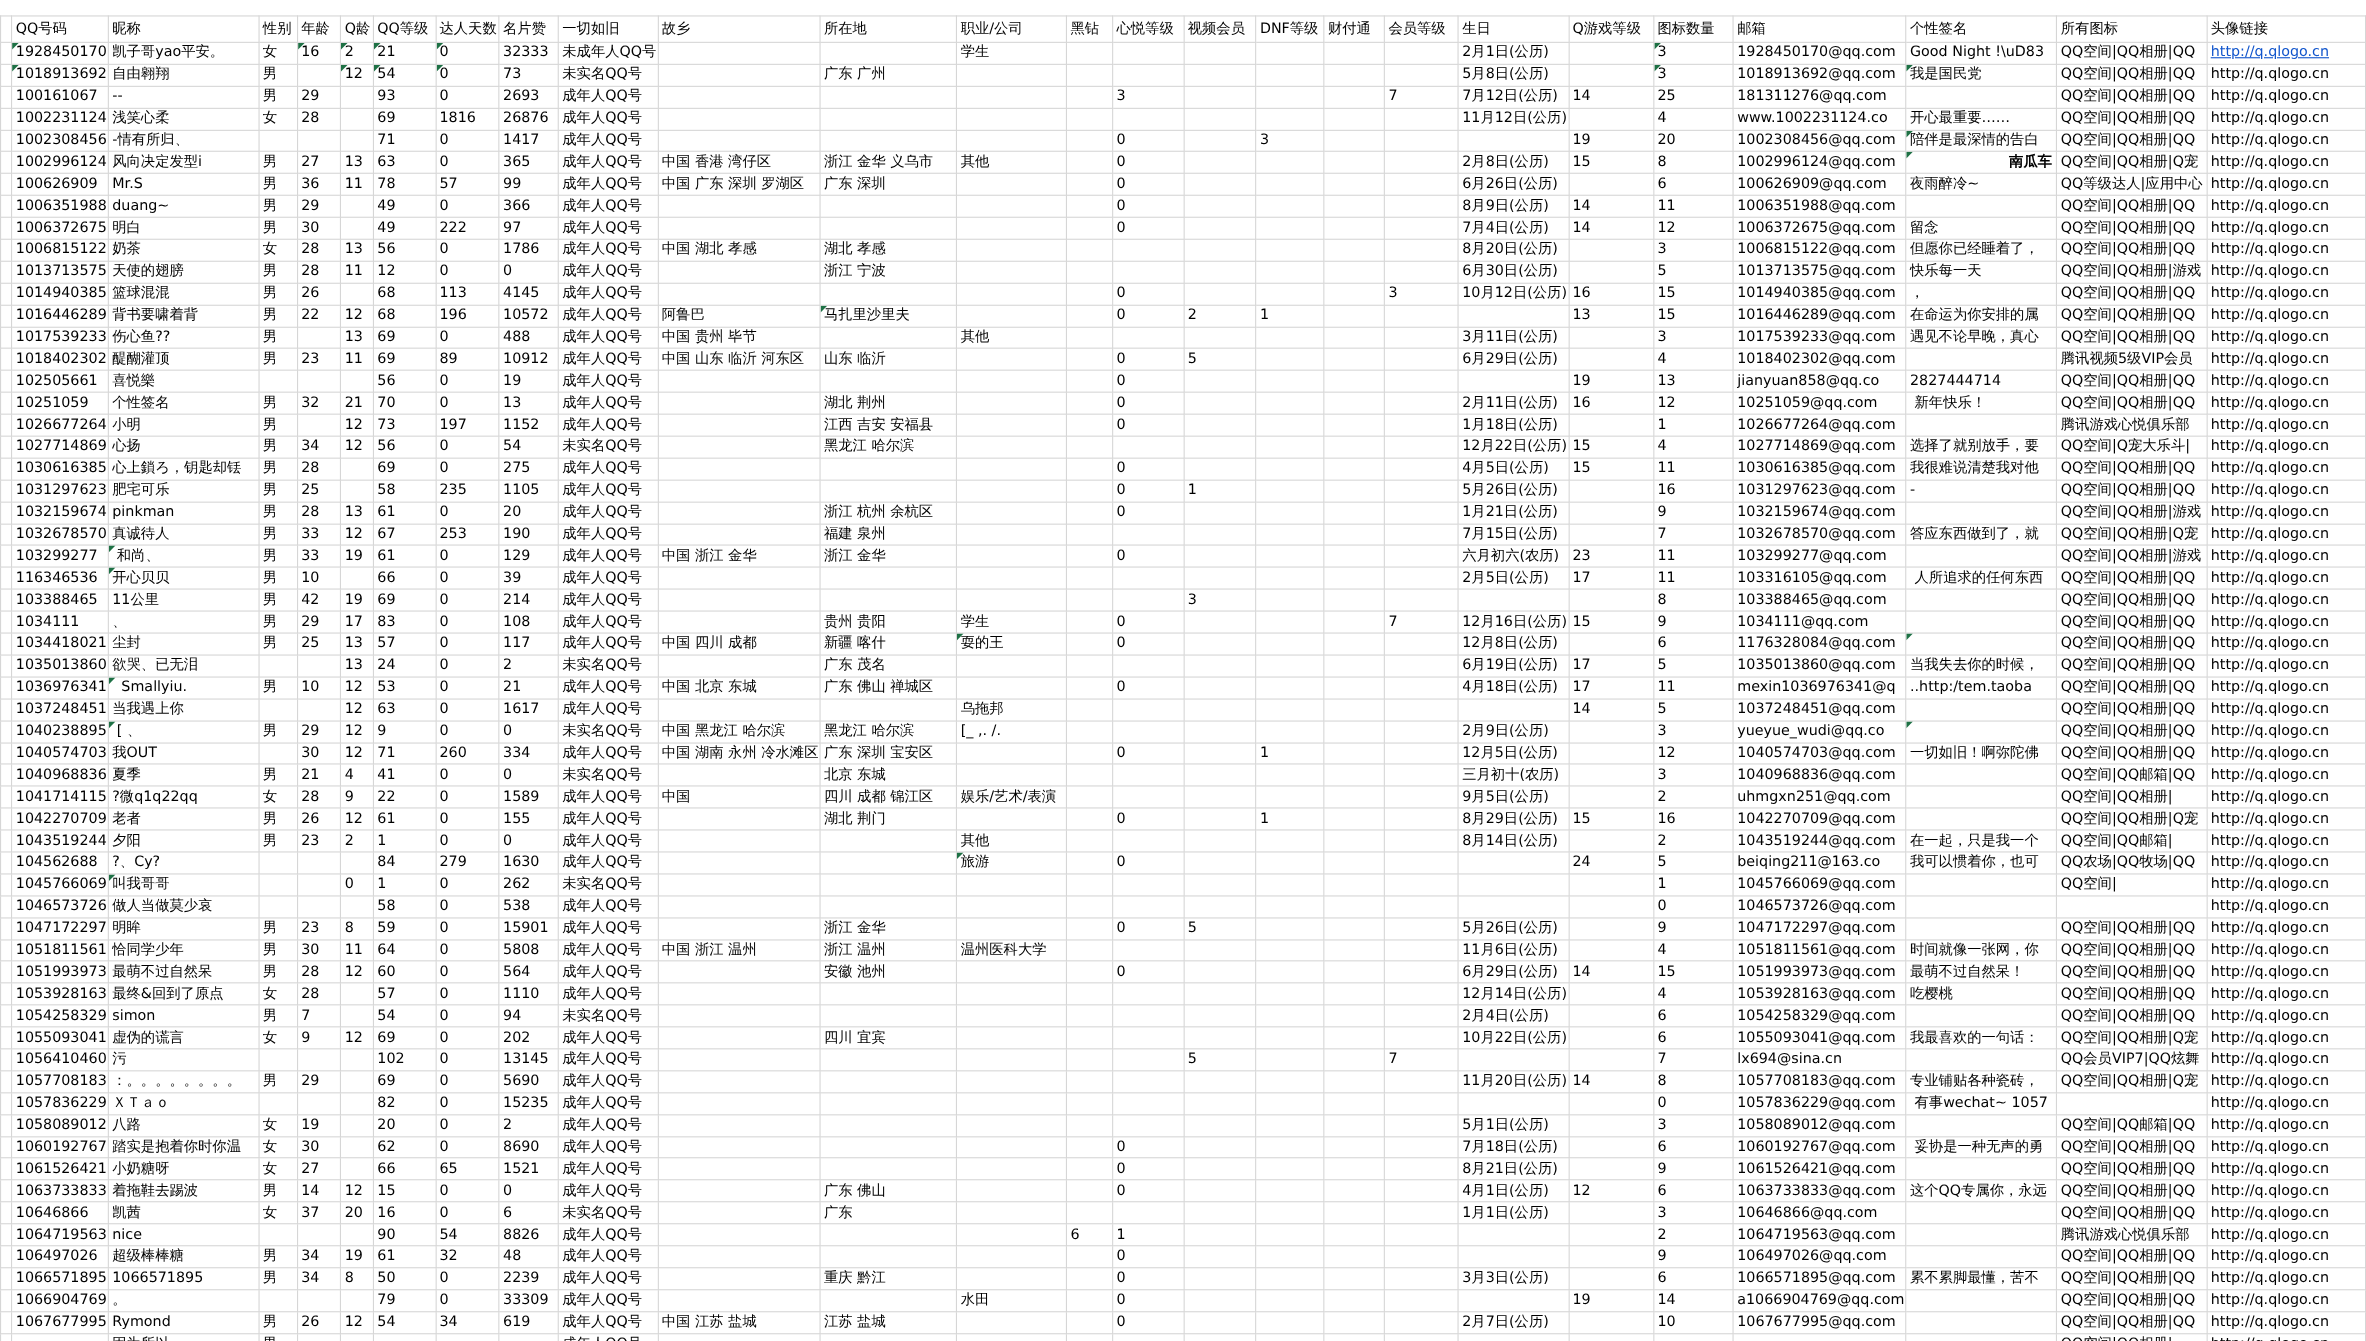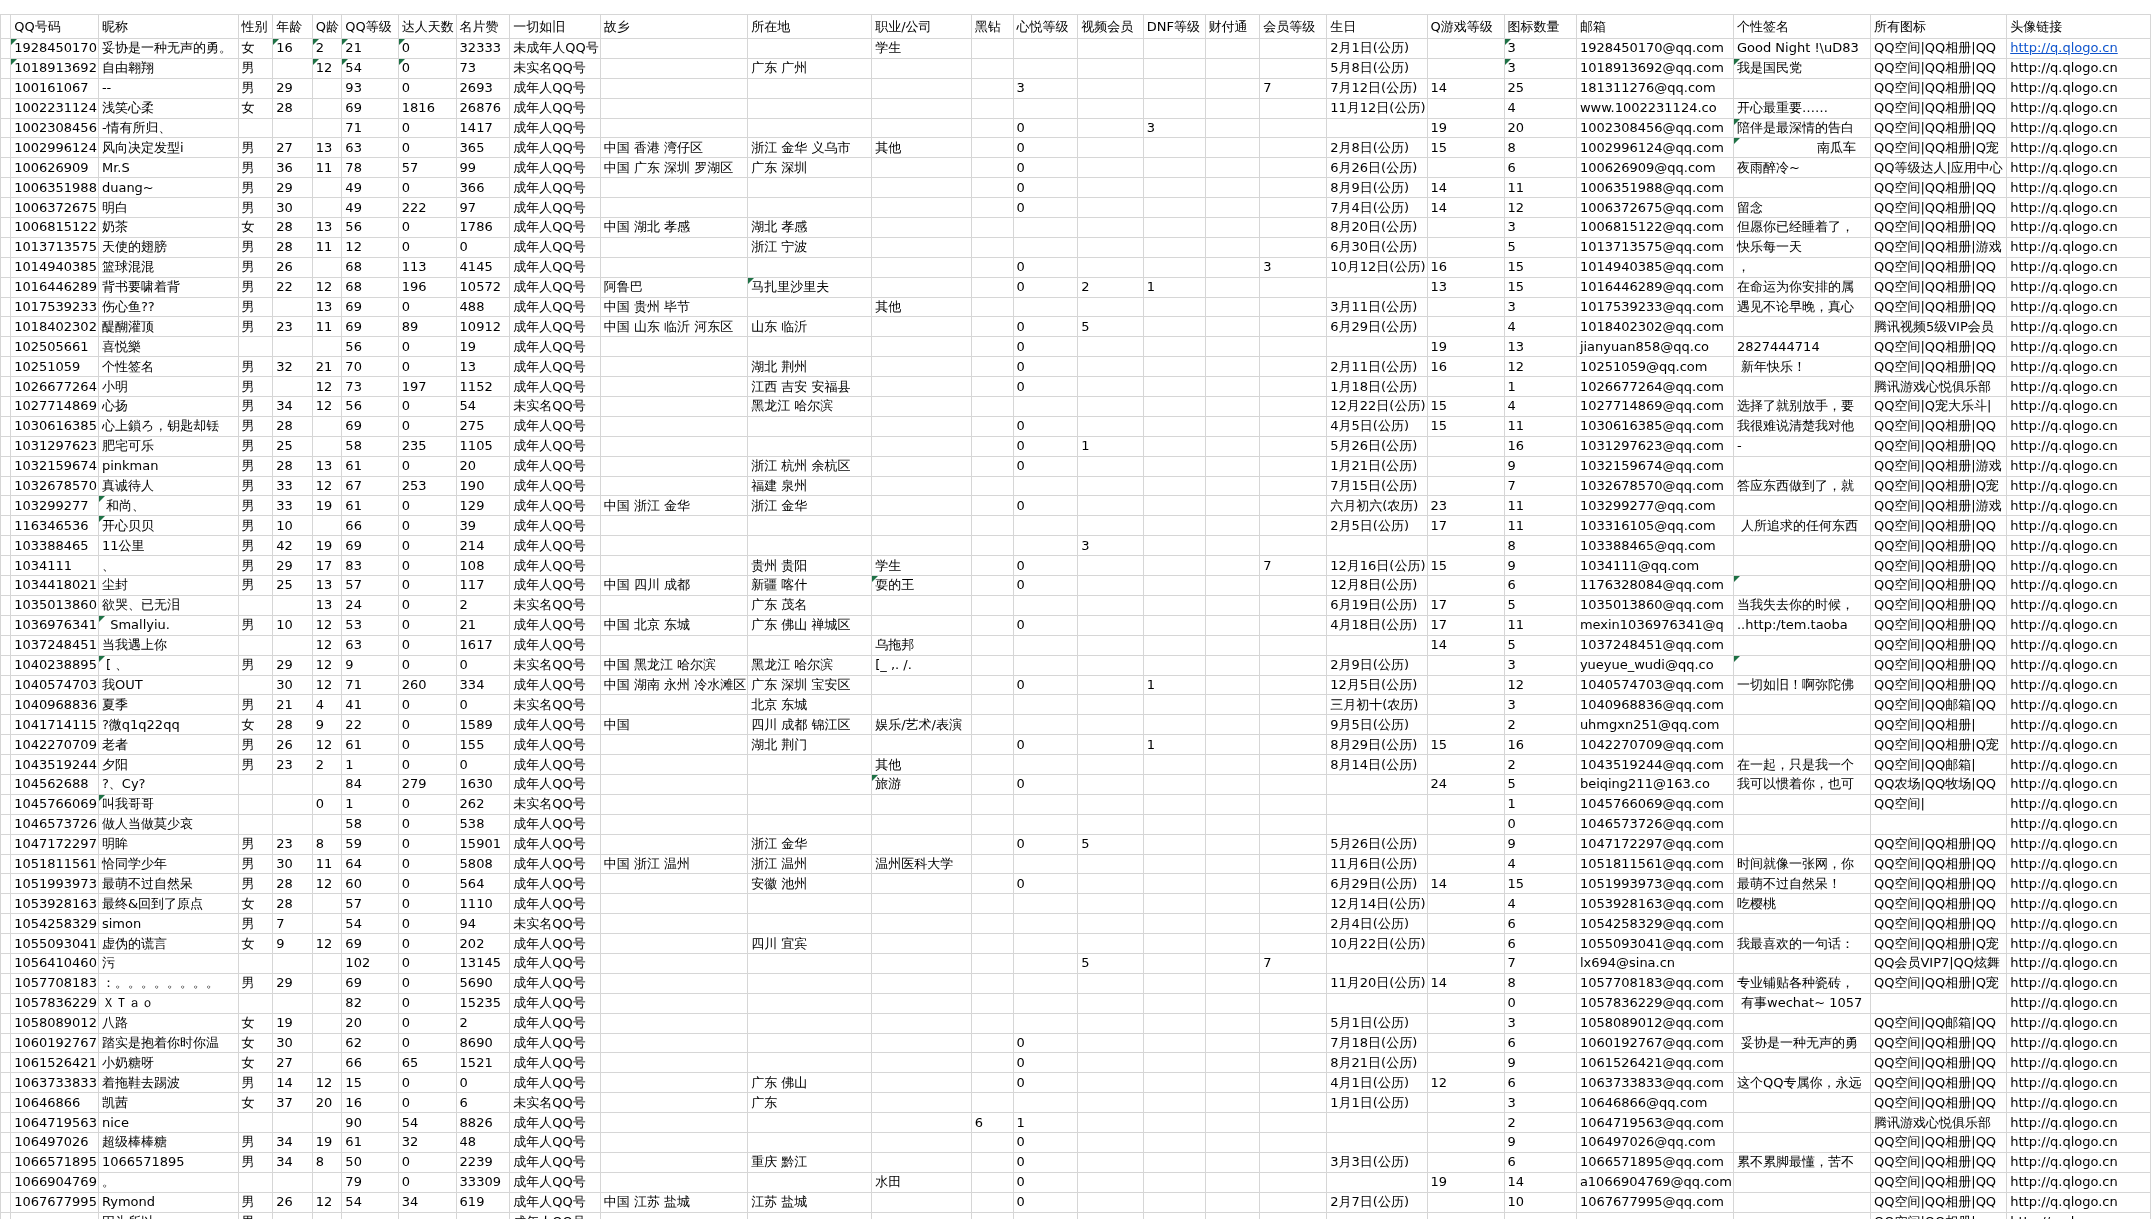--- a/index.html
+++ b/index.html
@@ -8,21 +8,21 @@
   .sheet{position:absolute;left:0;top:14px;}
   table{border-collapse:collapse;table-layout:fixed;}
   td{border:1px solid #d6d6d6;overflow:hidden;white-space:pre;
      font-size:13px;line-height:18px;color:#000;padding:0 1px 0 3px;
      position:relative;vertical-align:middle;}
   tr.hdr td{height:23px;}
   tr.r td{height:18.9px;}
   td.gut{padding:0;}
   td.tri:before{content:"";position:absolute;top:0;left:0;width:0;height:0;
      border-top:6px solid #1e7145;border-right:6px solid transparent;}
-  td.right{text-align:right;padding-right:14px;}
+  td.right{text-align:right;padding-right:4px;font-weight:bold;}
   span.link{color:#1155cc;text-decoration:underline;}
 </style>
 </head>
 <body>
 
 <div class="sheet">
   <table>
     <colgroup>
         <col style="width: 13px;">
         <col style="width: 83px;">
@@ -76,21 +76,21 @@
           <td>Q游戏等级</td>
           <td>图标数量</td>
           <td>邮箱</td>
           <td>个性签名</td>
           <td>所有图标</td>
           <td>头像链接</td>
         </tr>
         <tr class="r">
           <td class="gut"></td>
           <td class="tri">1928450170</td>
-          <td>妥协是一种无声的勇。</td>
+          <td>凯子哥yao平安。</td>
           <td>女</td>
           <td class="tri">16</td>
           <td class="tri">2</td>
           <td class="tri">21</td>
           <td class="tri">0</td>
           <td>32333</td>
           <td>未成年人QQ号</td>
           <td></td>
           <td></td>
           <td>学生</td>

